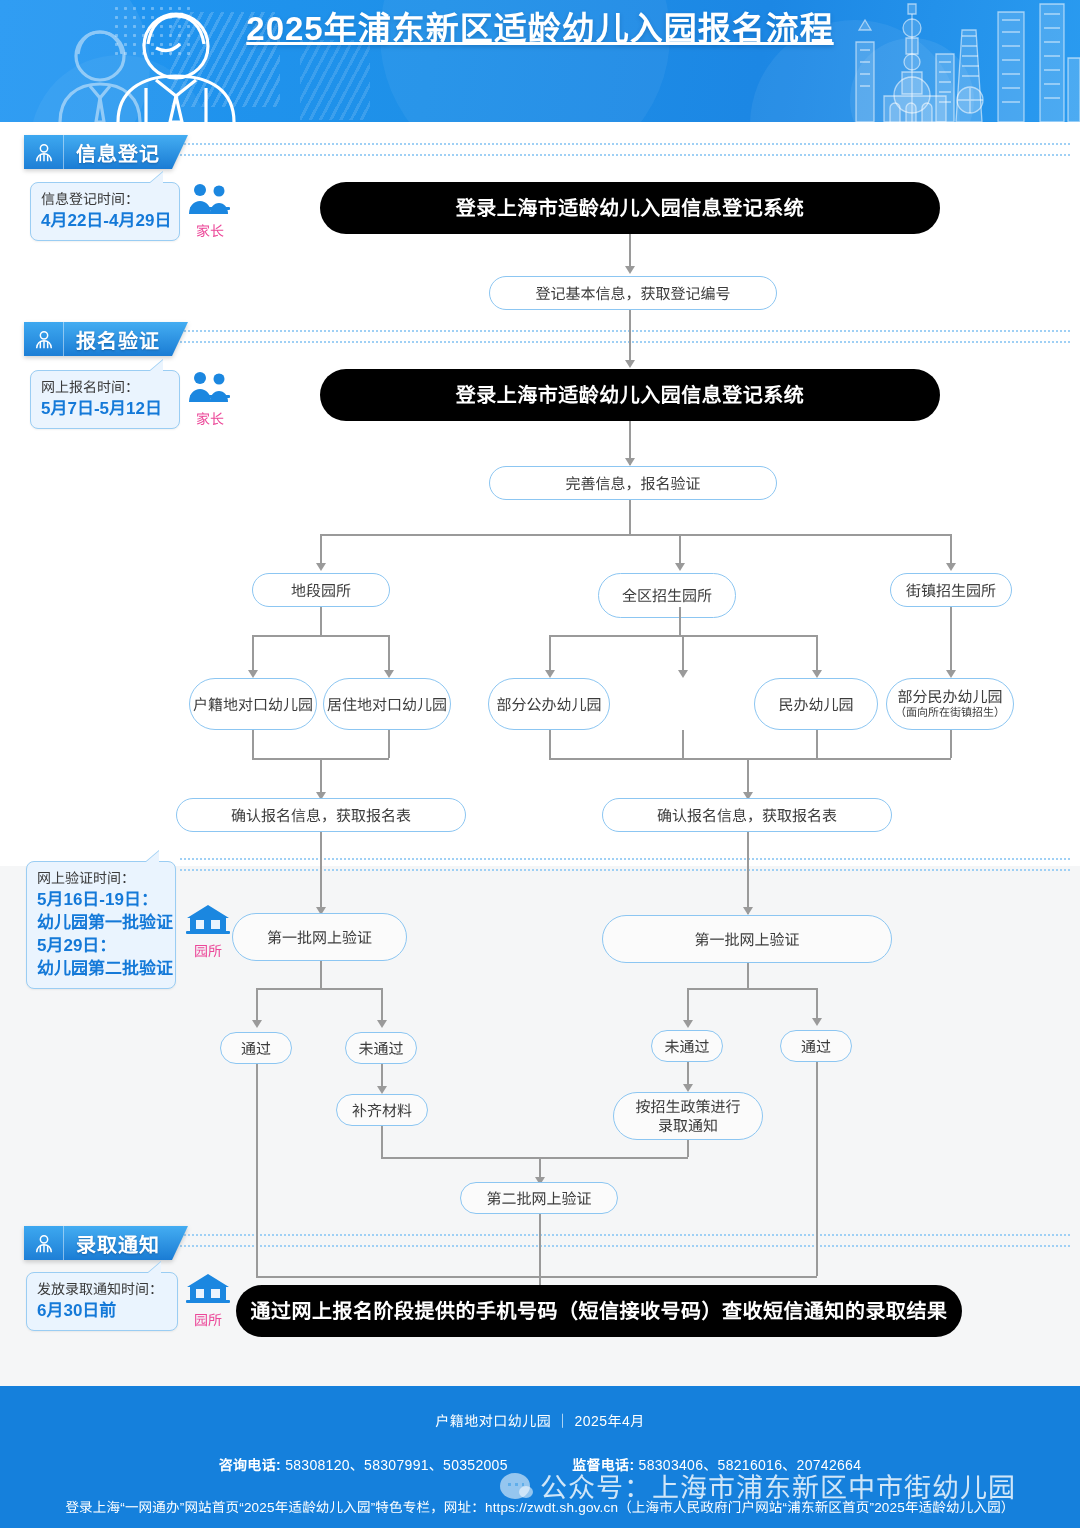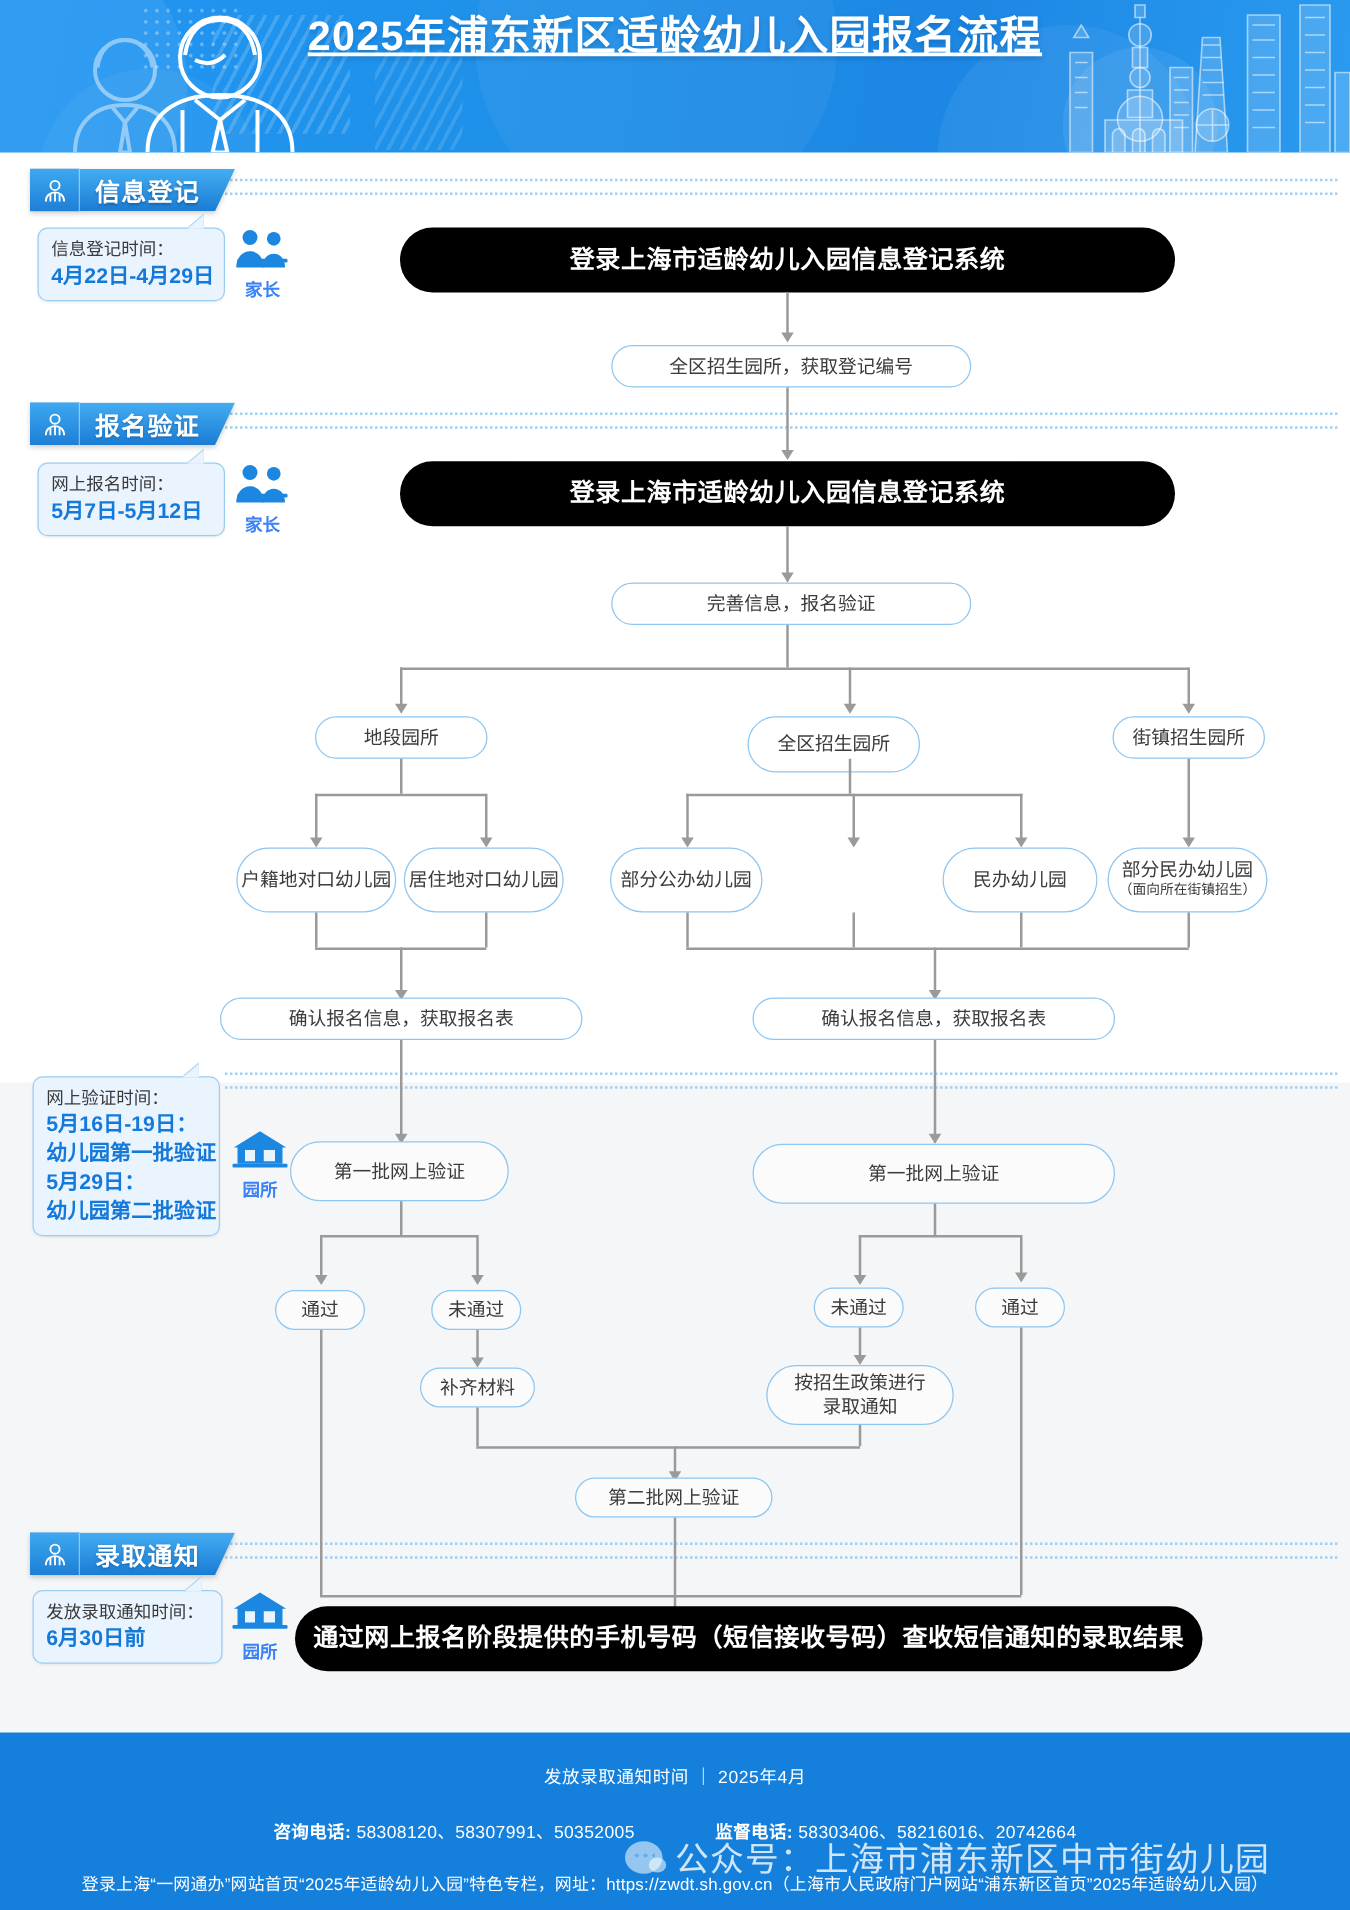--- a/index.html
+++ b/index.html
@@ -108,21 +108,21 @@
     filter: drop-shadow(0 -1px 0 #9ACDF3);
   }
   .datebox .lbl { font-size: 14px; color: #3A3A3A; line-height: 19px; white-space: nowrap; }
   .datebox .val { font-size: 17px; color: #1479D8; font-weight: bold; line-height: 23px; white-space: nowrap; }
 
   
   .role {
     position: absolute; text-align: center; width: 54px;
   }
   .role .rlabel {
-    font-size: 14px; color: #3b82f6; font-weight: bold; margin-top: 1px;
+    font-size: 14px; color: #ec4899; font-weight: normal; margin-top: 1px;
   }
 
   
   .grayband {
     position: absolute; left: 0; top: 866px;
     width: 1080px; height: 520px;
     background: #F5F6F7;
   }
 
   
@@ -375,21 +375,21 @@
       <rect x="26" y="17" width="9" height="9" fill="#EAF4FE"></rect>
       <rect x="1" y="28" width="44" height="3" rx="1"></rect>
     </svg>
     <div class="rlabel">园所</div>
   </div>
 
   <div class="fbox solid" style="left:320px; top:182px; width:620px; height:52px;">登录上海市适龄幼儿入园信息登记系统</div>
   <div class="ln lnv" style="left:629px; top:234px; height:34px;"></div>
   <div class="arrow" style="left:625px; top:266px;"></div>
 
-  <div class="fbox outline" style="left:489px; top:276px; width:288px; height:34px;">全区招生园所，获取登记编号</div>
+  <div class="fbox outline" style="left:489px; top:276px; width:288px; height:34px;">登记基本信息，获取登记编号</div>
   <div class="ln lnv" style="left:629px; top:310px; height:52px;"></div>
   <div class="arrow" style="left:625px; top:360px;"></div>
 
   <div class="fbox solid" style="left:320px; top:369px; width:620px; height:52px;">登录上海市适龄幼儿入园信息登记系统</div>
   <div class="ln lnv" style="left:629px; top:421px; height:44px;"></div>
   <div class="arrow" style="left:625px; top:458px;"></div>
 
   <div class="fbox outline" style="left:489px; top:466px; width:288px; height:34px;">完善信息，报名验证</div>
 
   <div class="ln lnv" style="left:629px; top:500px; height:34px;"></div>
@@ -500,21 +500,21 @@
   <div class="ln lnv" style="left:816px; top:1062px; height:214px;"></div>
   <div class="ln lnh" style="left:256px; top:1276px; width:561px;"></div>
 
   <div class="ln lnv" style="left:539px; top:1214px; height:62px;"></div>
   <div class="ln lnv" style="left:539px; top:1276px; height:27px;"></div>
   <div class="arrow" style="left:535px; top:1297px;"></div>
 
   <div class="fbox solid" style="left:236px; top:1285px; width:726px; height:52px;">通过网上报名阶段提供的手机号码（短信接收号码）查收短信通知的录取结果</div>
 
   <div class="footer">
-    <div class="f-line1">发放录取通知时间 ｜ 2025年4月</div>
+    <div class="f-line1">户籍地对口幼儿园 ｜ 2025年4月</div>
     <div class="f-line2">
       <b>咨询电话:</b>
       <span>58308120、58307991、50352005</span>
       <span class="f-gap"></span>
       <b>监督电话:</b>
       <span>58303406、58216016、20742664</span>
     </div>
     <div class="f-line3">登录上海“一网通办”网站首页“2025年适龄幼儿入园”特色专栏，网址：https://zwdt.sh.gov.cn（上海市人民政府门户网站“浦东新区首页”2025年适龄幼儿入园）</div>
   </div>
 

